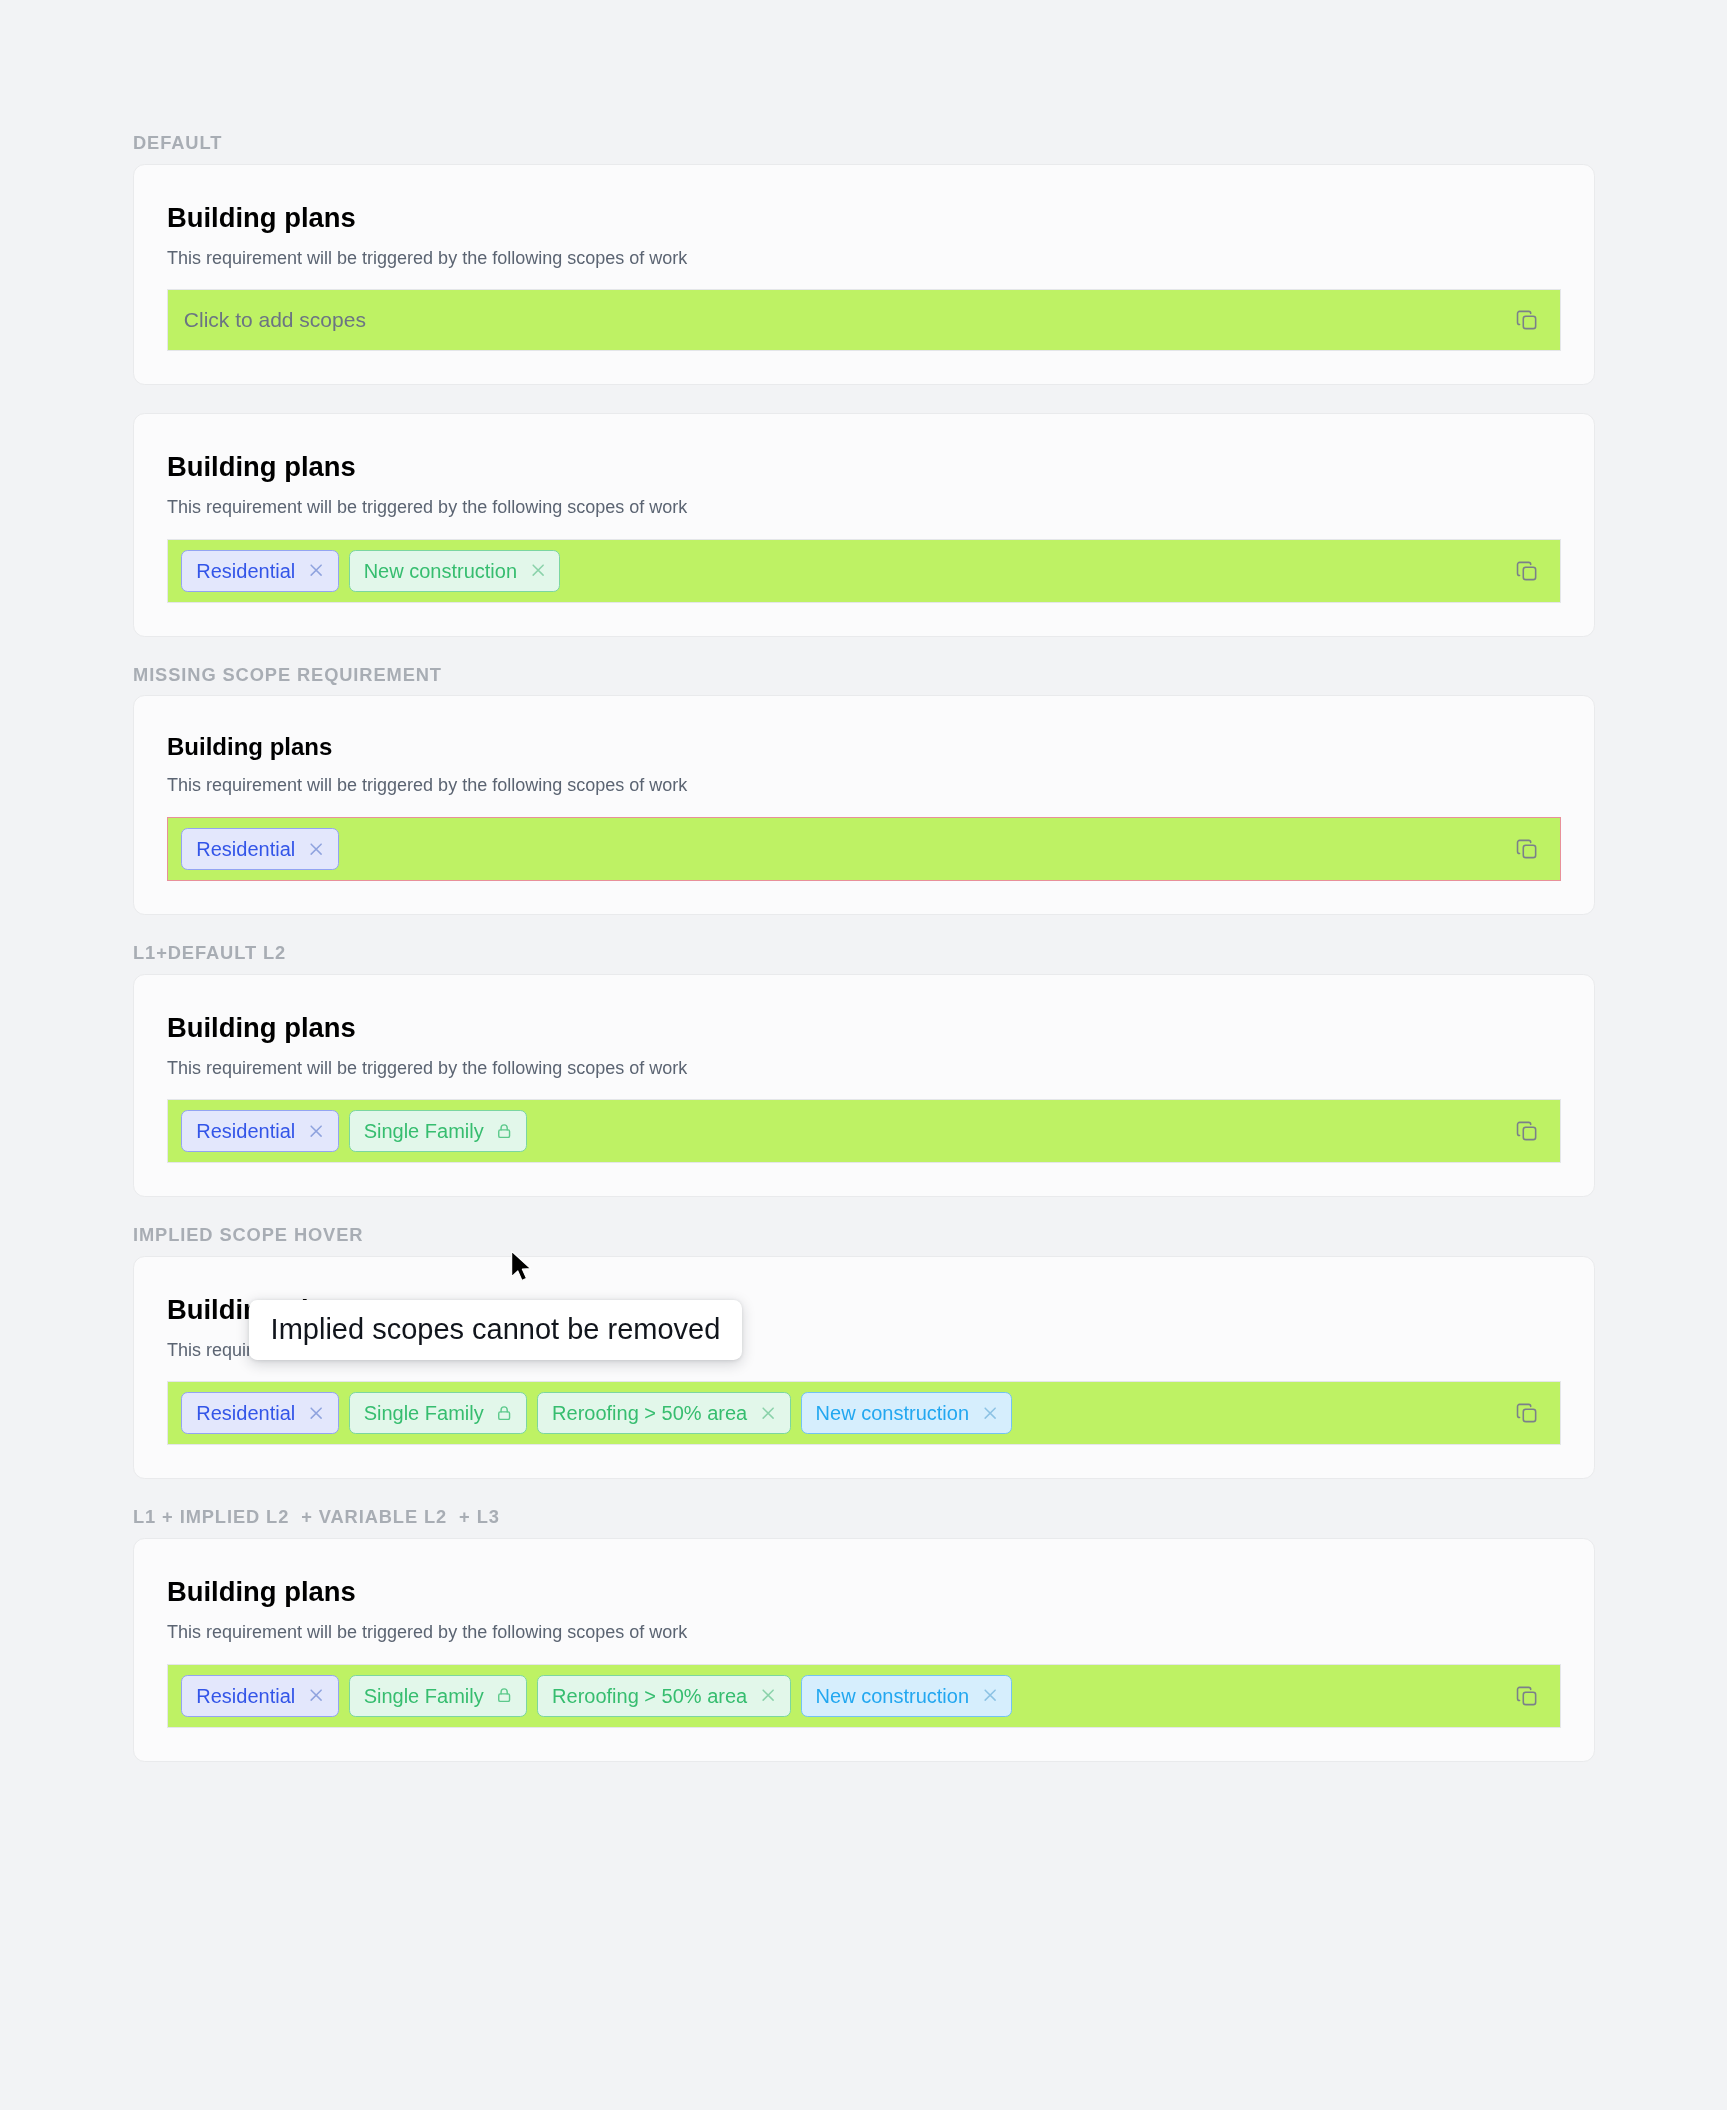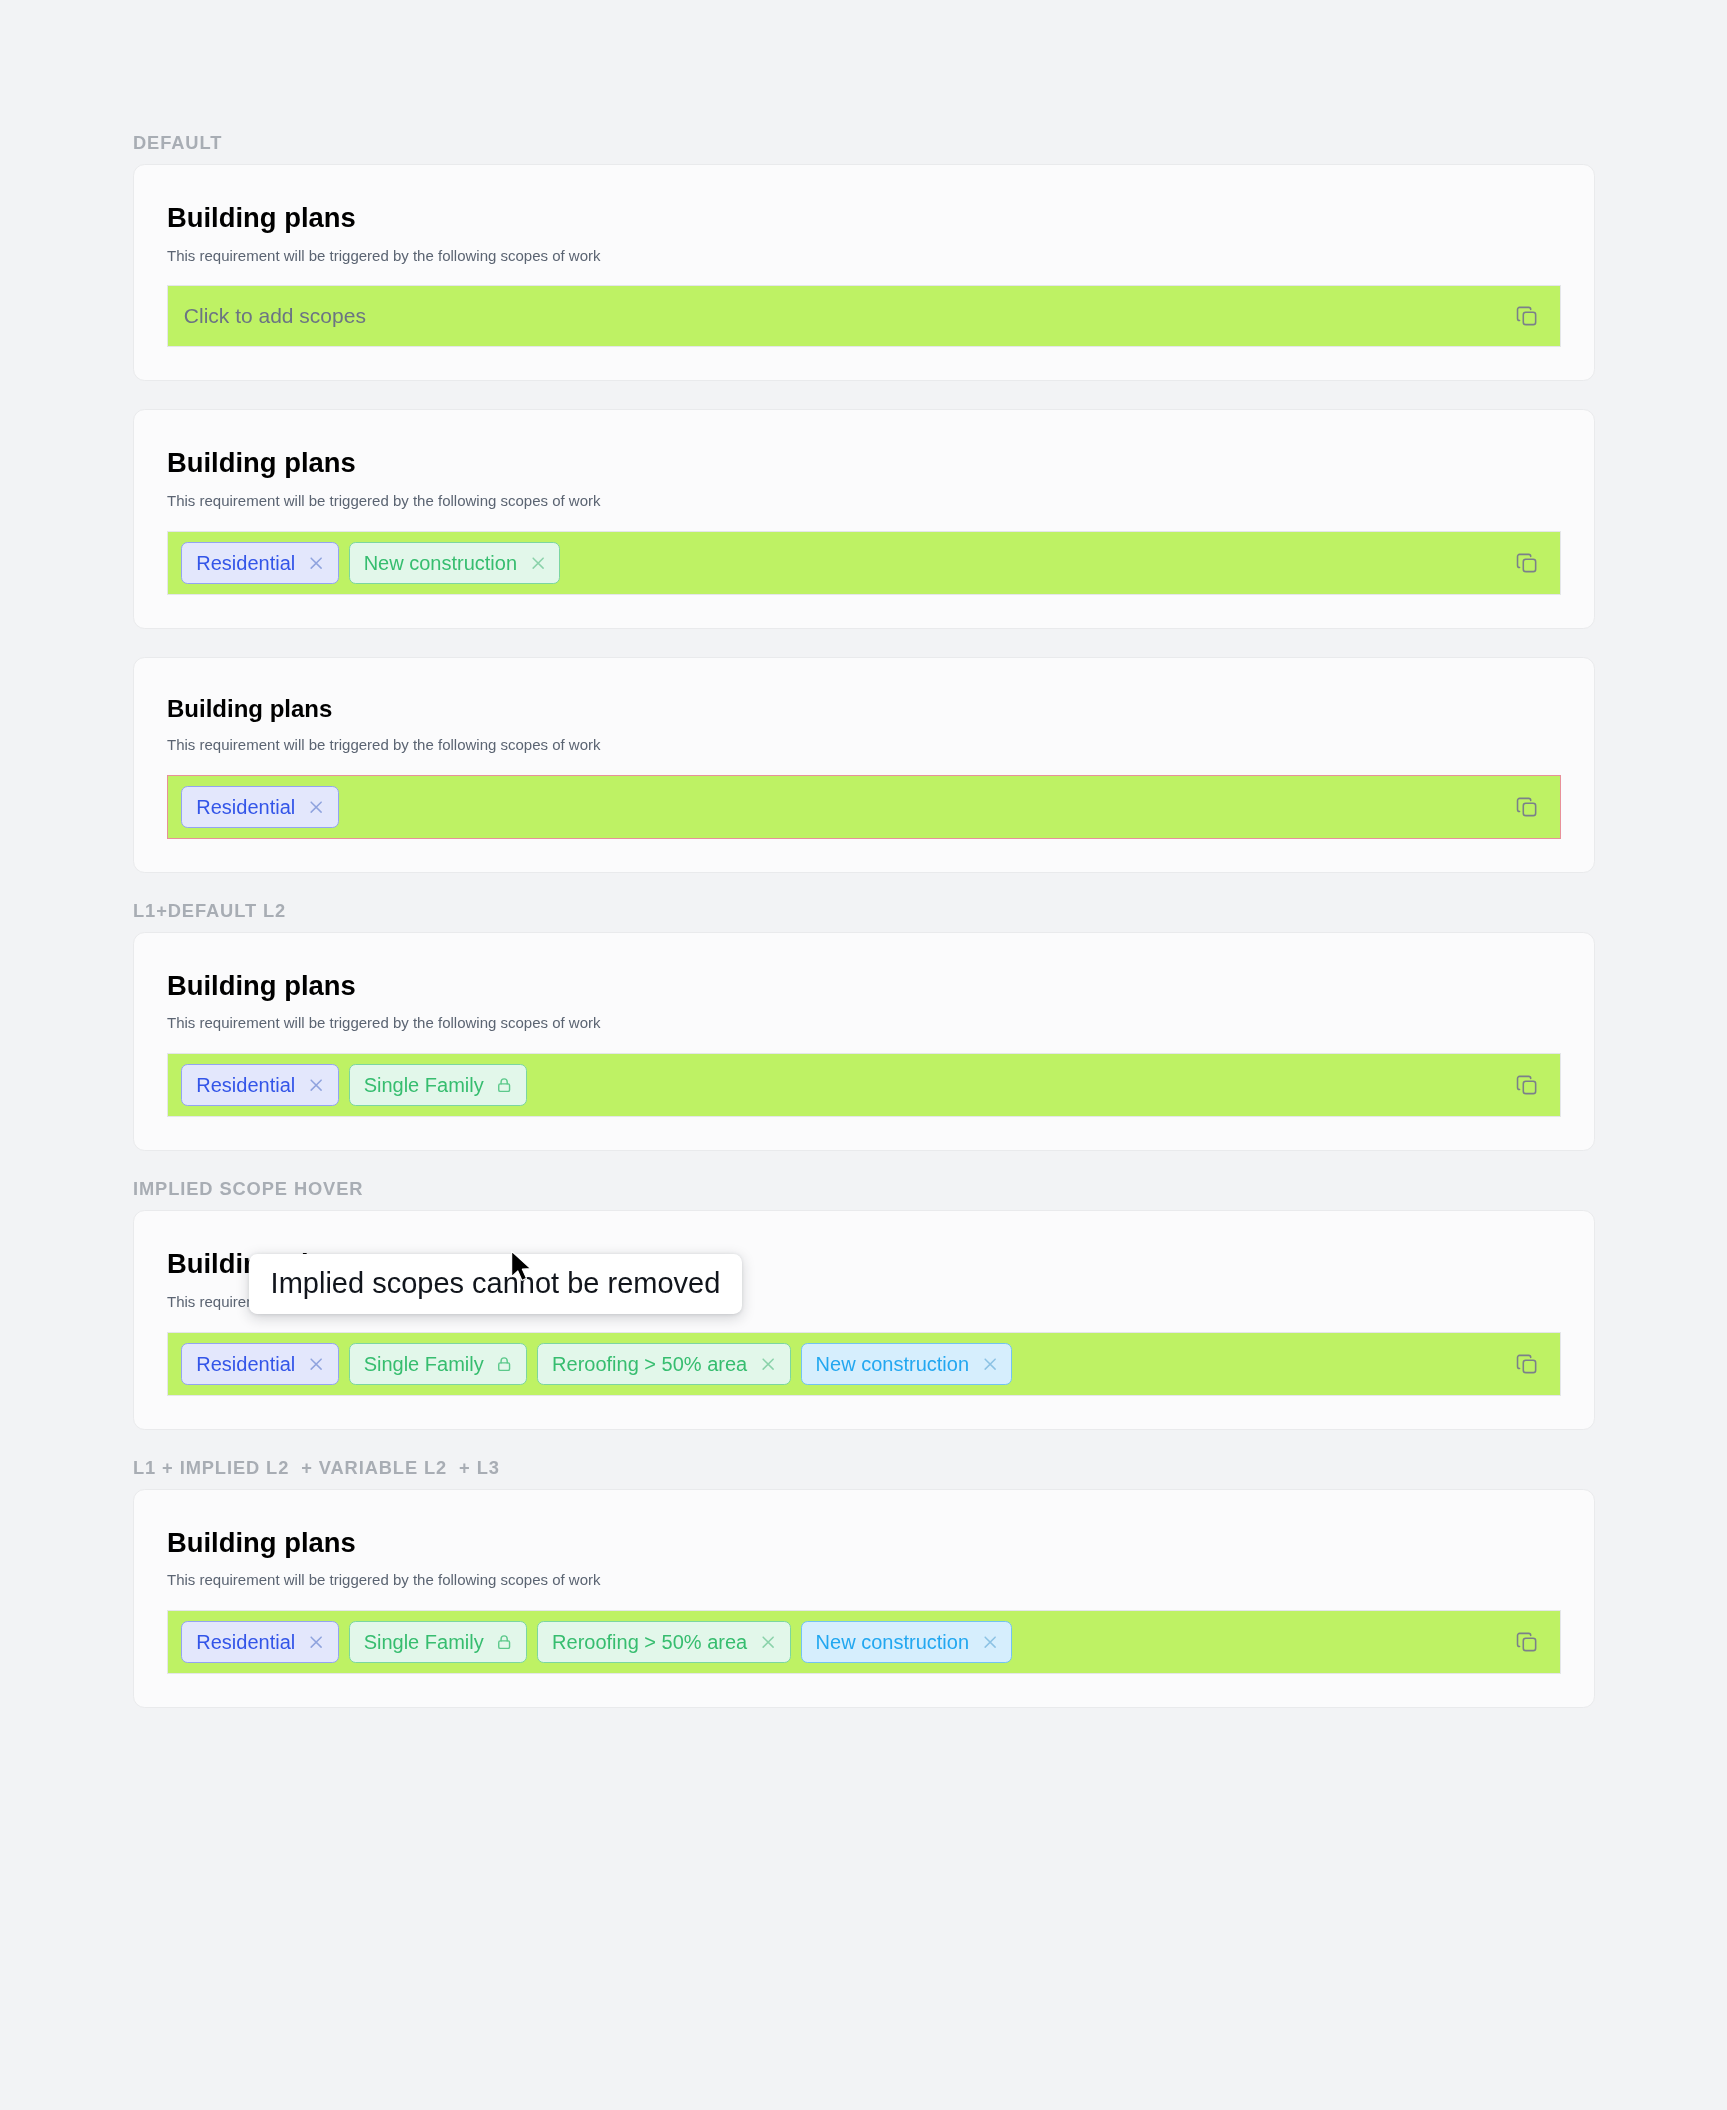--- a/index.html
+++ b/index.html
@@ -52,21 +52,21 @@
     color: #000000;
     text-underline-offset: 5px;
     text-decoration-thickness: 2.1px;
     margin: 0 0 13.3px 0;
     line-height: 1.15;
     display: inline-block;
   }
   .card.small-title .card-title { font-size: 24px; }
 
   .card-subtitle {
-    font-size: 15px;
+    font-size: 18px;
     color: #5b6472;
     margin: 0 0 20px 0;
     line-height: 1.25;
     font-weight: 400;
   }
 
   
   .scope-input {
     position: relative;
     background: #bef264;
@@ -233,20 +233,21 @@
             <div class="copy-icon-btn">
               <svg width="28" height="28" viewBox="0 0 34 34" fill="none" stroke="#7b808a" stroke-width="1.9" stroke-linecap="round" stroke-linejoin="round">
                 <rect x="12.5" y="12.5" width="15" height="15" rx="3"></rect>
                 <path d="M8 22.5 a2.5 2.5 0 0 1 -2.5 -2.5 V9 A2.5 2.5 0 0 1 8 6.5 h11 A2.5 2.5 0 0 1 21.5 9"></path>
               </svg>
             </div>
           </div>
         </div>
       </div>
       <div class="section-block">
+        <div class="section-label">MISSING SCOPE REQUIREMENT</div>
         <div class="card small-title">
           <div><div class="card-title">Building plans</div></div>
           <div class="card-subtitle">This requirement will be triggered by the following scopes of work</div>
           <div class="scope-input error-outline">
             <span class="chip indigo">
               <span>Residential</span>
               <span class="chip-x">
                 <svg width="18.3" height="18.3" viewBox="0 0 22 22" fill="none" stroke-width="1.8" stroke-linecap="round">
                   <path d="M5 5 L17 17 M17 5 L5 17"></path>
                 </svg>

